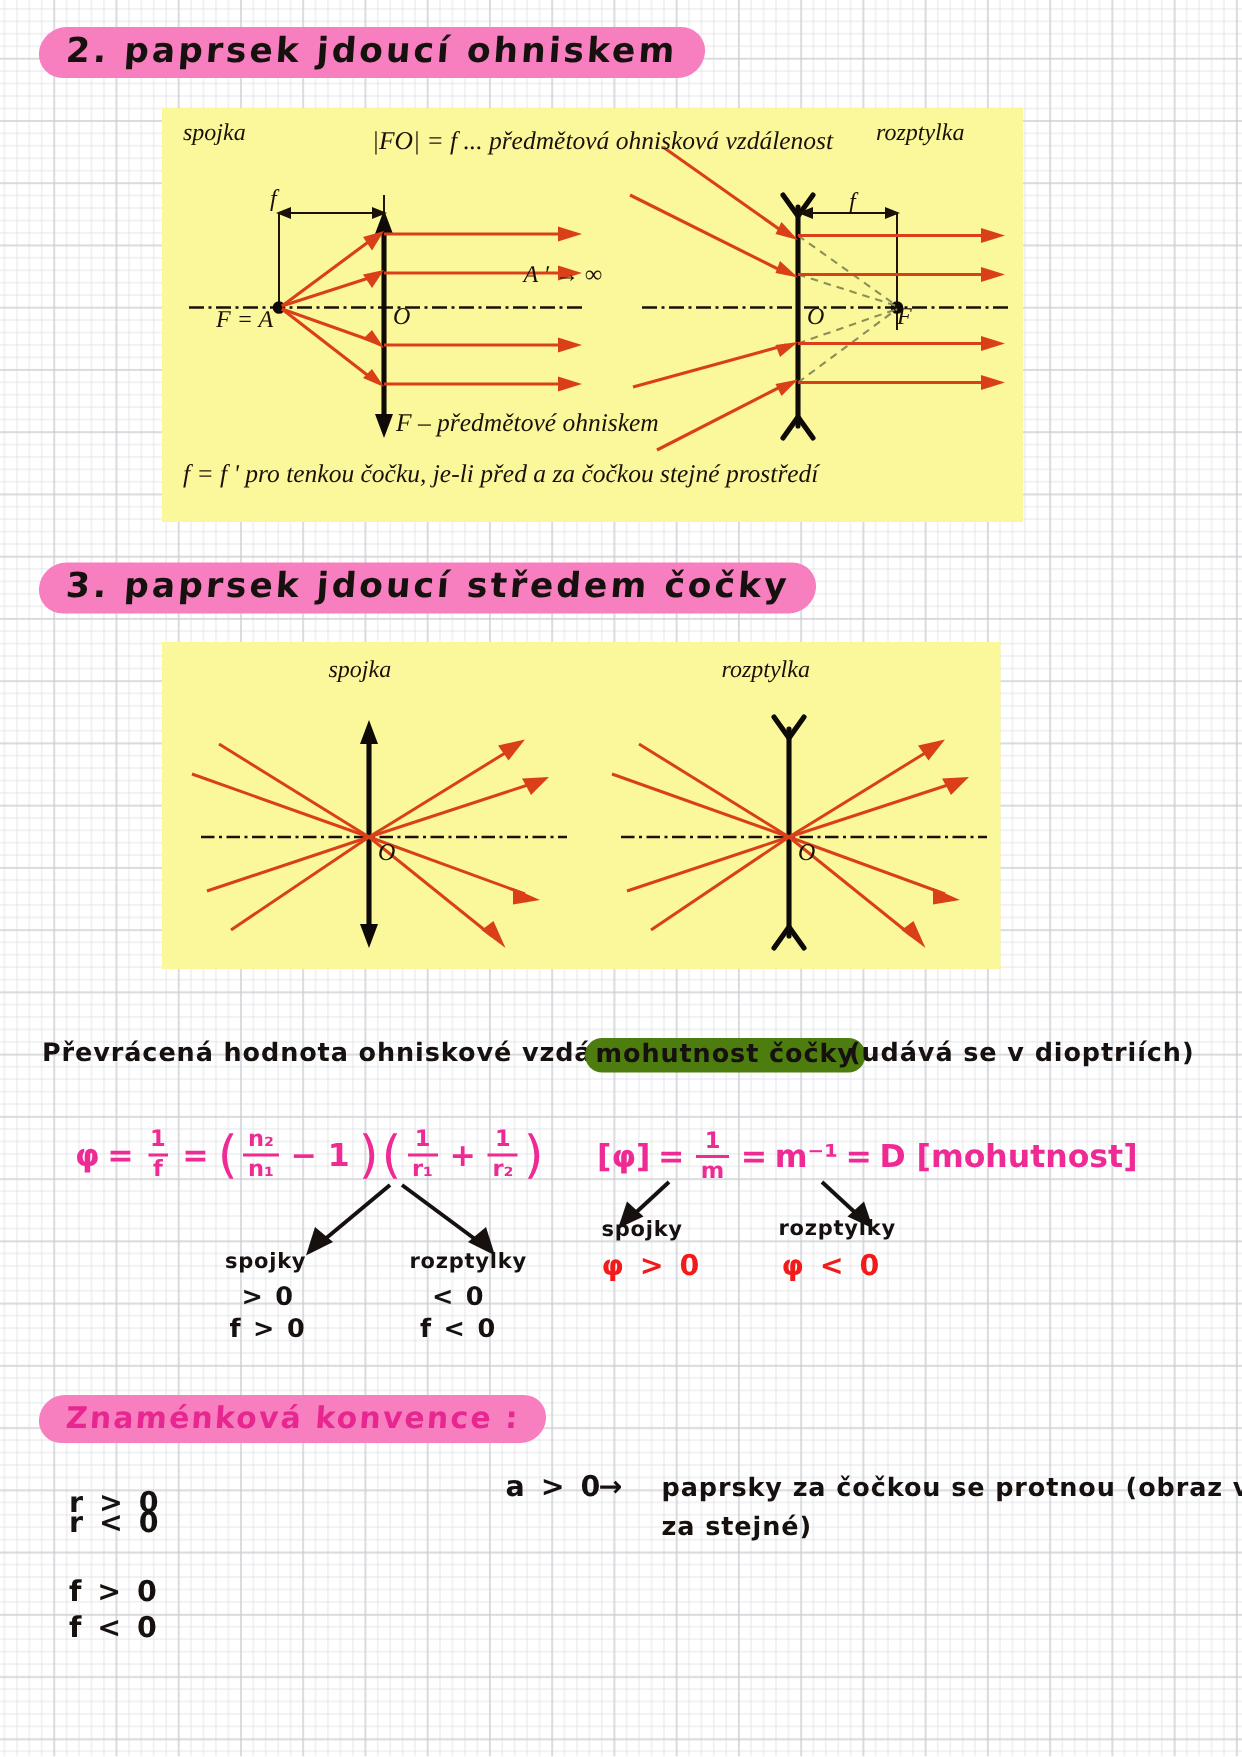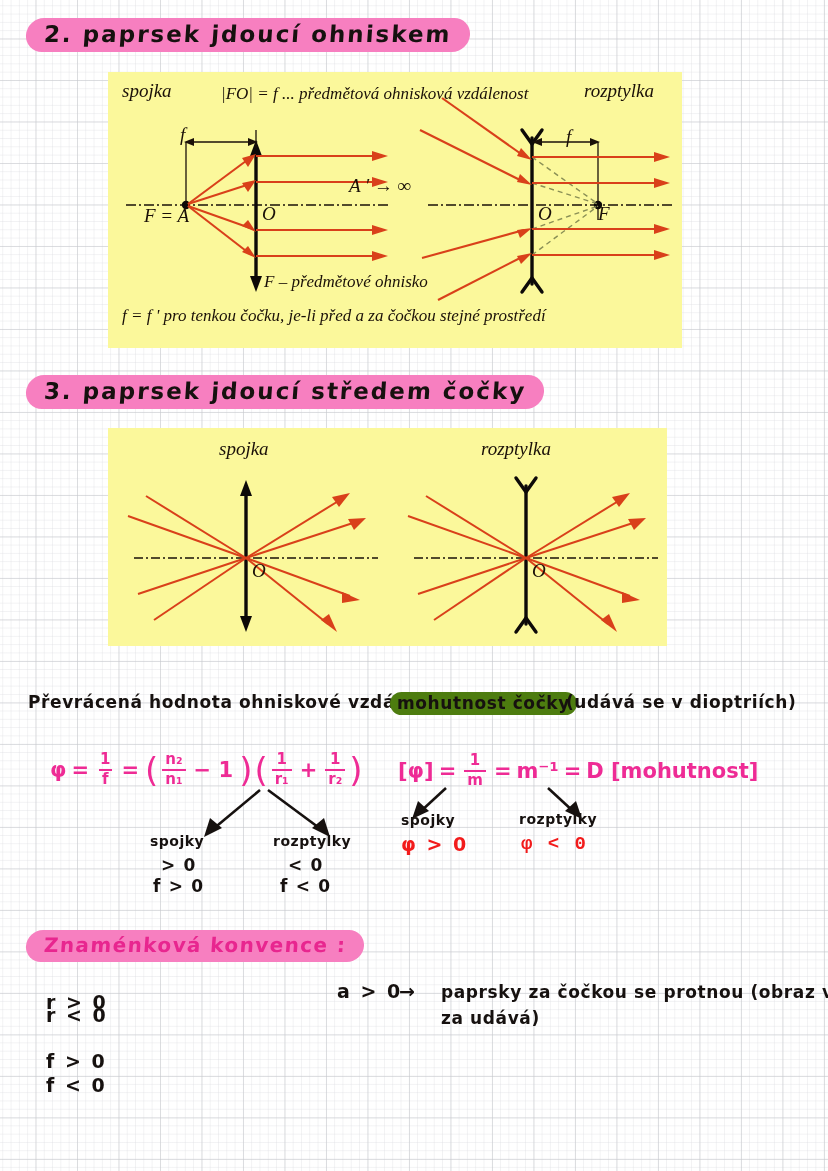--- a/index.html
+++ b/index.html
@@ -60,21 +60,21 @@
 
   
   .fig-label {
     position: absolute;
     font-family: "Liberation Serif", serif;
     font-style: italic;
     color: #1a1008;
     white-space: nowrap;
     z-index: 4;
   }
-  .fig-label.big   { font-size: 19px; }
+  .fig-label.big   { font-size: 16px; }
   .fig-label.mid   { font-size: 17px; }
 
   
   .hand {
     position: absolute;
     font-family: "DejaVu Sans", sans-serif;
     color: #16110f;
     white-space: nowrap;
     z-index: 3;
   }
@@ -128,21 +128,21 @@
 </head>
 <body>
 
 <div id="grid-bg"></div>
 
 <div class="hl-heading" style="left:26px; top:18px;">2. paprsek   jdoucí   ohniskem</div>
 
 <div class="figure-panel" style="left:108px; top:72px; width:574px; height:276px;"></div>
 
 <div class="fig-label big" style="left:122px; top:80px;">spojka</div>
-<div class="fig-label mid" style="left:221px; top:84px;">|FO| = f ... předmětová ohnisková vzdálenost</div>
+<div class="fig-label mid" style="left:248px; top:84px;">|FO| = f ... předmětová ohnisková vzdálenost</div>
 <div class="fig-label big" style="left:584px; top:80px;">rozptylka</div>
 
 <svg class="layer" style="left:108px; top:100px;" width="290" height="220">
 
   <g stroke="#1a1008" stroke-width="1.6" fill="none">
     <path d="M 18 105 L 282 105" stroke-dasharray="10,3,2,3"></path>
   </g>
 
   <g stroke="#0d0a08" stroke-width="3.4" fill="none">
     <path d="M 148 50 L 148 182"></path>
@@ -235,21 +235,21 @@
   <polygon points="250,57 234,52 234,62" fill="#d9401a"></polygon>
   <polygon points="250,83 234,78 234,88" fill="#d9401a"></polygon>
   <polygon points="250,129 234,124 234,134" fill="#d9401a"></polygon>
   <polygon points="250,155 234,150 234,160" fill="#d9401a"></polygon>
 </svg>
 
 <div class="fig-label big" style="left:538px; top:203px;">O</div>
 <div class="fig-label big" style="left:598px; top:203px;">F</div>
 <div class="fig-label big" style="left:566px; top:126px;">f</div>
 
-<div class="fig-label mid" style="left:264px; top:272px;">F – předmětové ohnisko</div>
+<div class="fig-label mid" style="left:264px; top:272px;">F – předmětové ohniskem</div>
 <div class="fig-label mid" style="left:122px; top:306px;">f = f ' pro tenkou čočku, je-li před a za čočkou stejné prostředí</div>
 
 <div class="hl-heading" style="left:26px; top:375px;">3. paprsek   jdoucí   středem   čočky</div>
 
 <div class="figure-panel" style="left:108px; top:428px; width:559px; height:218px;"></div>
 
 <div class="fig-label big" style="left:219px; top:438px;">spojka</div>
 <div class="fig-label big" style="left:481px; top:438px;">rozptylka</div>
 
 <svg class="layer" style="left:128px; top:472px;" width="280" height="160">
@@ -375,25 +375,25 @@
     <path d="M 150 0 L 176 24"></path>
   </g>
   <polygon points="14,31 20,13 31,23" fill="#16110f"></polygon>
   <polygon points="184,31 167,23 178,13" fill="#16110f"></polygon>
 </svg>
 
 <div class="hand w branch" style="left:401px; top:812px;">spojky</div>
 <div class="hand w sign red" style="left:401px; top:833px;">φ &gt; 0</div>
 
 <div class="hand w branch" style="left:519px; top:811px;">rozptylky</div>
-<div class="hand w sign red" style="left:521px; top:833px;font-family:Liberation Mono, monospace;">φ &lt; 0</div>
+<div class="hand w sign red" style="left:521px; top:833px;">φ &lt; 0</div>
 
 <div class="hl-heading pinktext" style="left:26px; top:930px; font-size:20px; letter-spacing:1.4px;">Znaménková  konvence :</div>
 
 <div class="hand w sign" style="left:46px; top:991px;">r &gt; 0</div>
 <div class="hand w sign" style="left:46px; top:1004px;">r &lt; 0</div>
 <div class="hand w sign" style="left:46px; top:1050px;">f &gt; 0</div>
 <div class="hand w sign" style="left:46px; top:1074px;">f &lt; 0</div>
 
 <div class="hand w sign" style="left:337px; top:980px;">a &gt; 0</div>
 <div class="hand w sign" style="left:399px; top:980px;">→</div>
 <div class="hand w note" style="left:441px; top:982px;">paprsky  za  čočkou  se  protnou  (obraz  vzniká</div>
-<div class="hand w note" style="left:441px; top:1008px;">za  udává)</div>
+<div class="hand w note" style="left:441px; top:1008px;">za  stejné)</div>
 
 </body></html>

